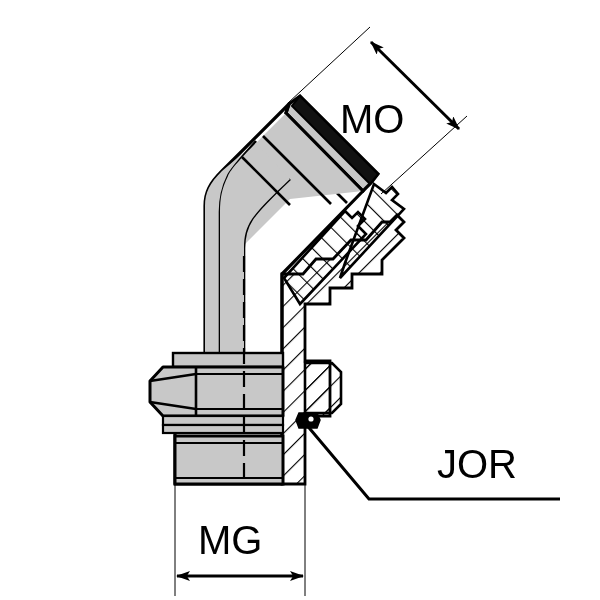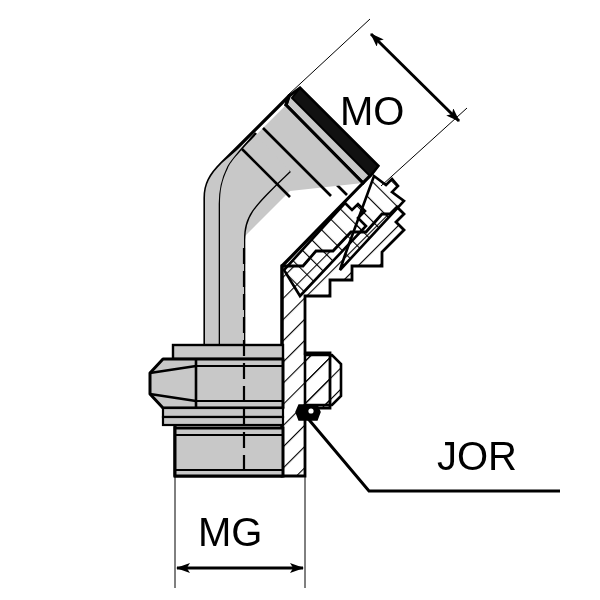--- a/index.html
+++ b/index.html
@@ -2,21 +2,21 @@
 <html><head>
 <meta charset="utf-8">
 <title>Technical Drawing</title>
 <style>
   html,body{margin:0;padding:0;background:#ffffff;}
   body{
     width:600px;height:600px;overflow:hidden;
     font-family:"Liberation Sans",sans-serif;
     position:relative;
   }
-  #drawing-root{position:absolute;left:0;top:8px;width:600px;height:439px;}
+  #drawing-root{position:absolute;left:0;top:16px;width:600px;height:439px;}
   svg#drawing-svg{display:block;width:600px;height:600px;}
   .lbl{
     font-family:"Liberation Sans",sans-serif;
     font-size:40px;
     fill:#000000;
     font-weight:400;
     letter-spacing:0px;
   }
 </style>
 </head>

